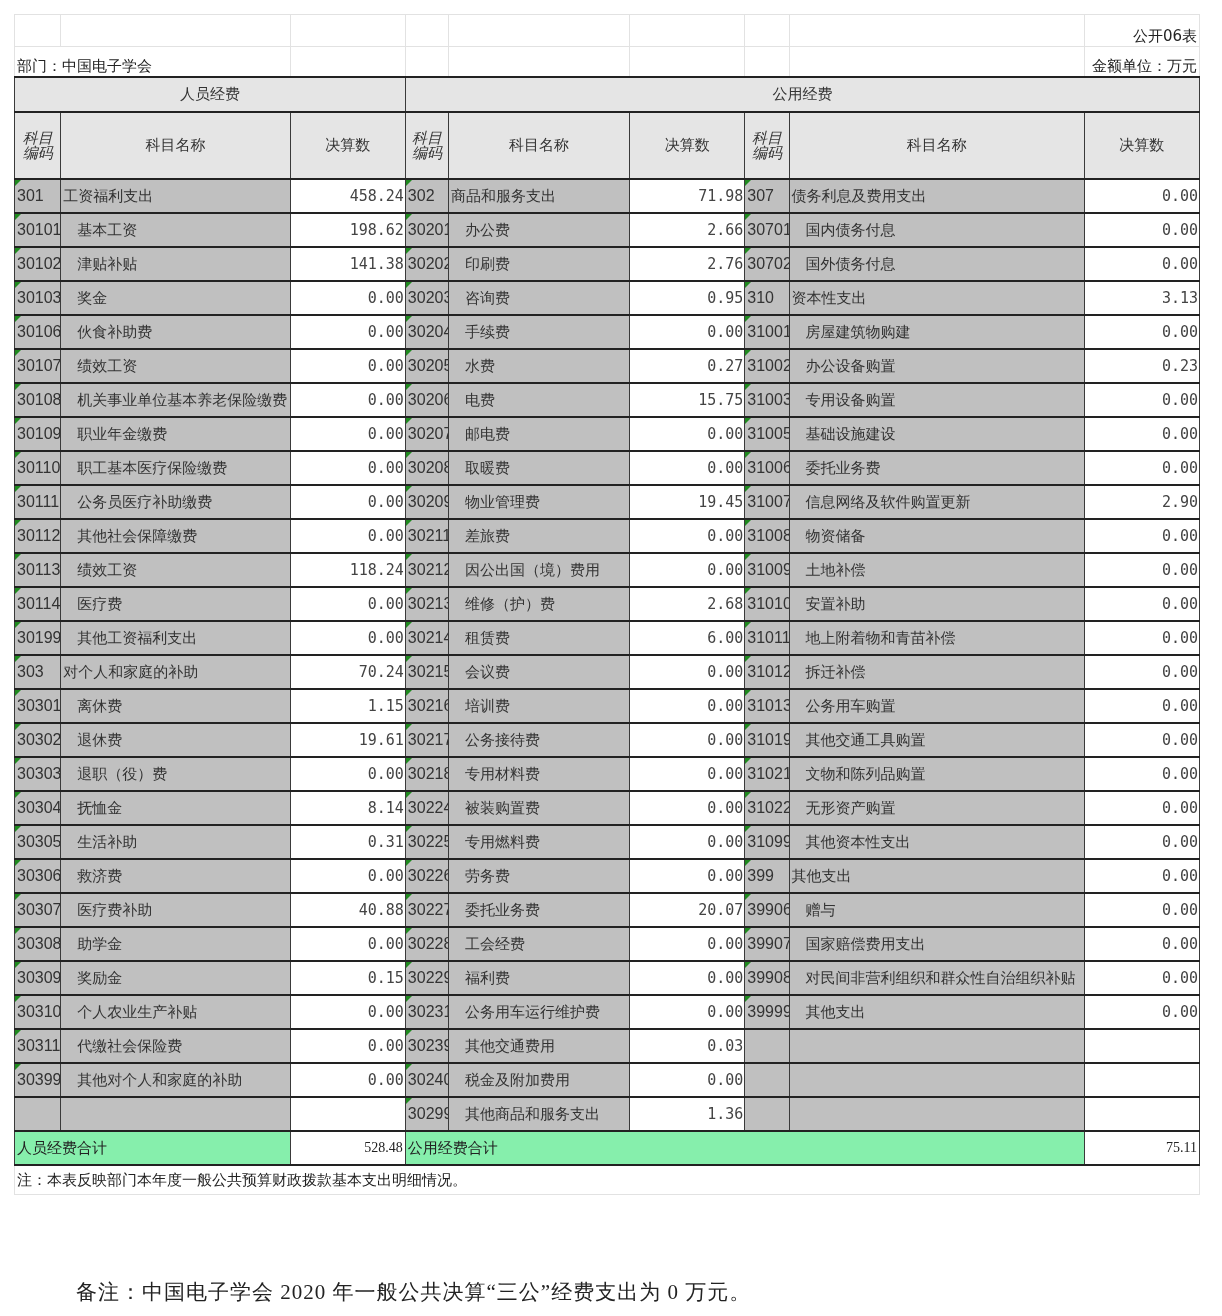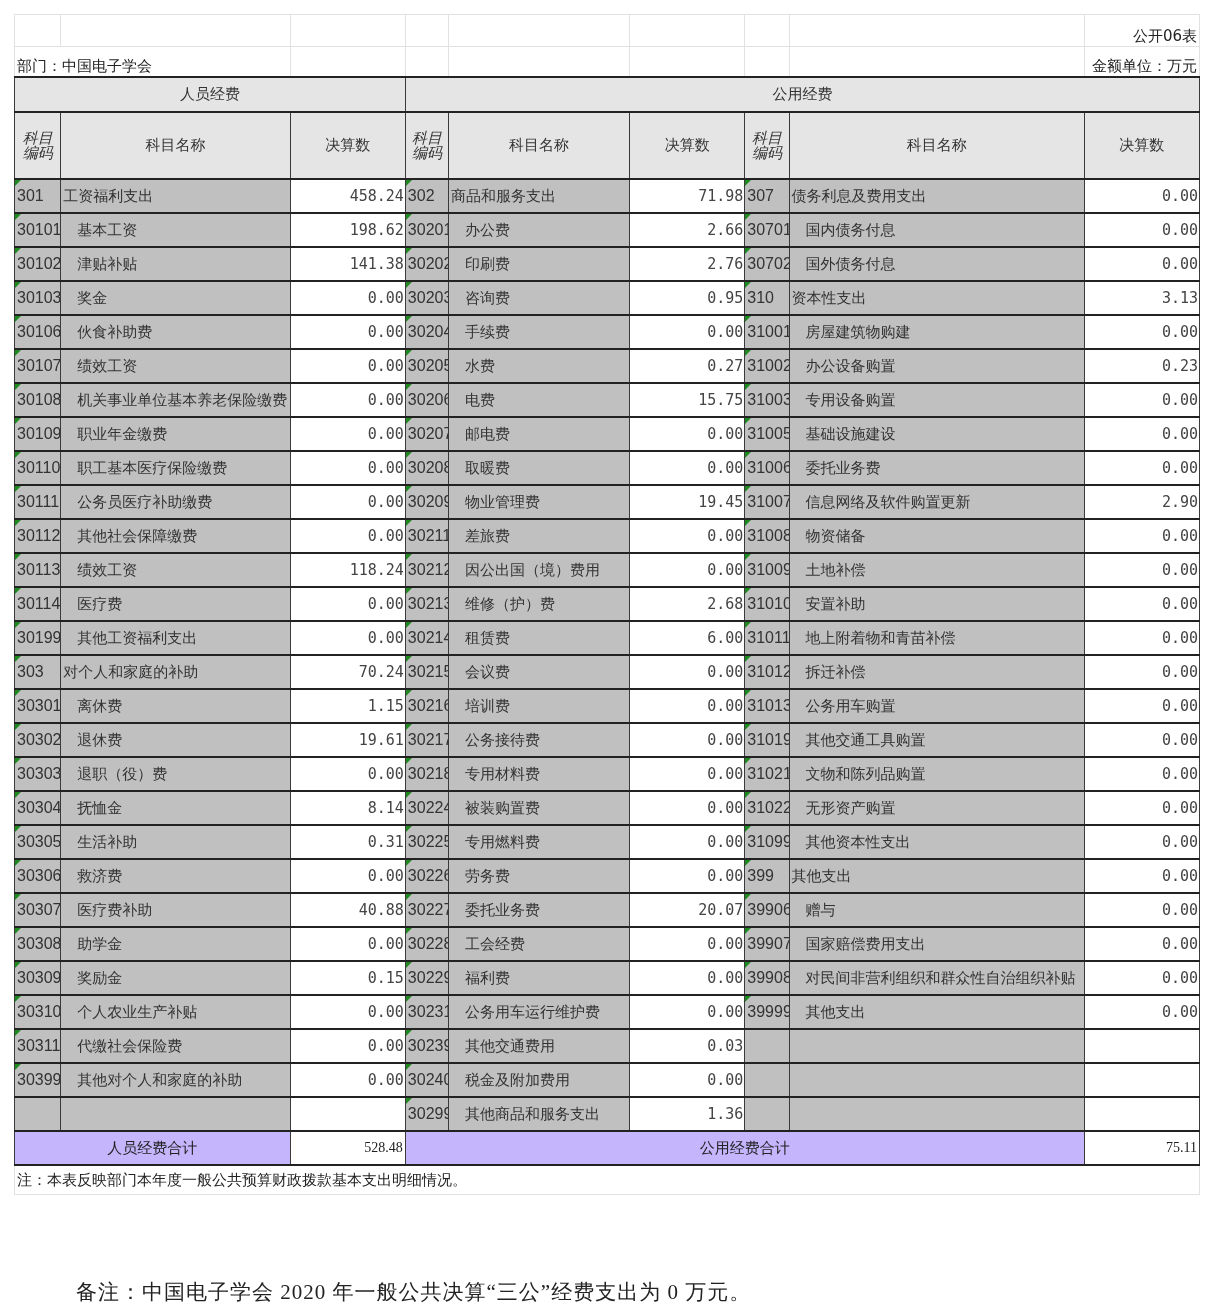--- a/index.html
+++ b/index.html
@@ -22,21 +22,21 @@
   .hdr td { background: #e5e5e5; text-align: center; font-size: 16px; color: #333; }
   tr.group td { height: 33px; border-top: 2px solid #222; border-bottom: 2px solid #222; }
   tr.colhdr td { height: 65px; border-bottom: 2px solid #222; }
   .twoline { font-size: 15px; line-height: 20px; font-style: italic; }
   .data td { height: 32px; background: #c0c0c0; font-size: 16px; color: #333; border-bottom: 2px solid #222; }
   .data td.amt { background: #ffffff; text-align: right; font-family: "DejaVu Sans Mono", monospace; font-size: 15px; color: #444; padding-right: 1px; }
   .data td.code { font-family: "Liberation Sans", sans-serif; font-size: 16px; padding-left: 2px; }
   .data td.code.tri::before { content: ""; position: absolute; left: 0; top: 0; width: 0; height: 0;
       border-top: 6px solid #1f8a1f; border-right: 6px solid transparent; }
   .data td.name.sub { padding-left: 16px; }
-  .tot td { height: 32px; background: #c4b5fd; font-size: 16px; text-align: center; border-bottom: 2px solid #222; }
+  .tot td { height: 32px; background: #86efac; font-size: 16px; text-align: left; border-bottom: 2px solid #222; }
   .tot td.amt { background: #fff; text-align: right; font-family: Liberation Serif, serif; font-size: 14px; }
   .note td { height: 28px; border: 1px solid #e2e2e2; font-size: 15px; }
   .remark { position: absolute; left: 76px; top: 1278px; font-family: "Liberation Serif", "DejaVu Serif", serif; font-size: 21px; color: #222; letter-spacing: 1px; }
 </style>
 </head>
 <body>
 
 <div class="sheet">
   <table class="grid">
     <colgroup>

